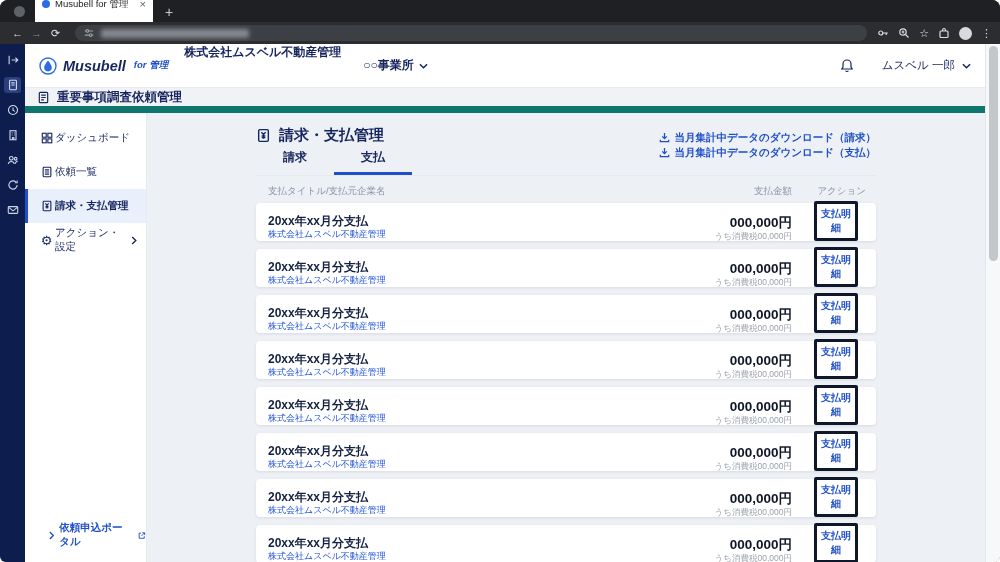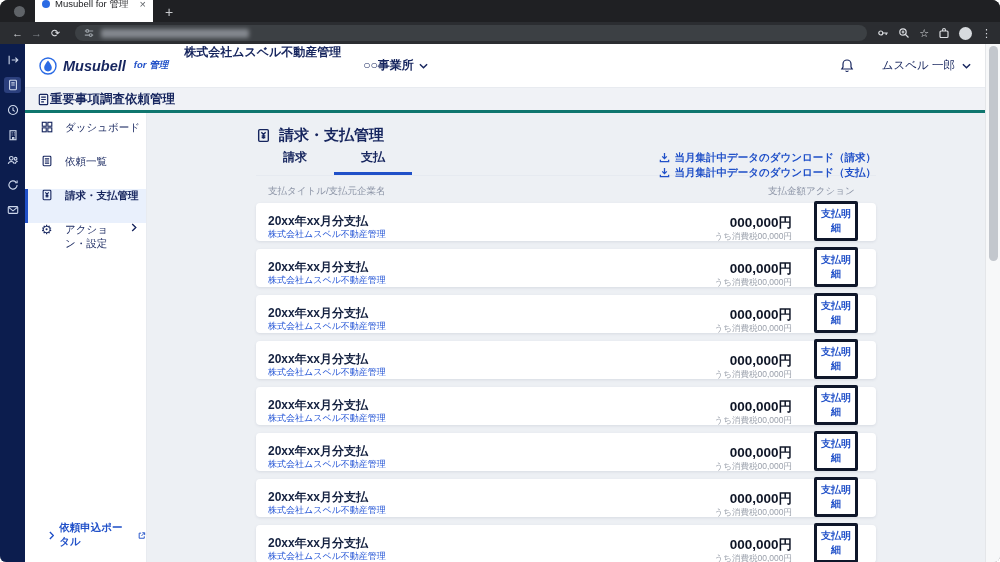--- a/index.html
+++ b/index.html
@@ -40,51 +40,51 @@
   .logo{display:flex;align-items:center;gap:6px}
   .brand{font-size:14.5px;font-weight:bold;font-style:italic;color:#16255e}
   .brand-suffix{font-size:9.5px;color:#2050c8;font-weight:bold;font-style:italic;margin-left:2px}
   .company{font-size:12px;font-weight:bold;color:#16255e;margin-left:16px}
   .office{font-size:12px;font-weight:bold;color:#16255e;margin-left:22px;display:flex;
     align-items:center;gap:5px}
   .header-right{margin-left:auto;display:flex;align-items:center;gap:28px}
   .user{font-size:11.5px;color:#16255e;display:flex;align-items:center;gap:7px}
 
   .titlebar{height:25px;background:#f0f2f6;display:flex;align-items:center;padding:0 12px;
-    border-bottom:3px solid #0f766e;flex:none;color:#16255e}
+    border-bottom:7px solid #0f766e;gap:7px;flex:none;color:#16255e}
   .titlebar-label{font-size:12.5px;font-weight:bold;color:#16255e}
 
   .body{flex:1;display:flex;min-height:0}
   .sidebar{width:122px;background:#fff;border-right:1px solid #e8ebf0;display:flex;
     flex-direction:column;padding-top:8px;position:relative;flex:none}
-  .side-item{height:34px;display:flex;padding-left:15px;gap:12px;
+  .side-item{height:34px;display:flex;align-items:center;padding-left:15px;gap:2px;
     font-size:10.5px;color:#16255e;font-weight:500;cursor:default;color:#16255e}
   .side-item.selected{background:#e9f0fc;border-left:3px solid #2050c8;padding-left:12px;font-weight:bold}
   .side-ic{width:13px;display:flex;justify-content:center;color:#16255e;flex:none}
   .gear-glyph{font-size:13px;line-height:1}
   .side-chevron{margin-left:auto;margin-right:9px;color:#16255e;display:flex}
   .portal{position:absolute;bottom:13px;left:24px;display:flex;align-items:center;gap:5px;
     color:#2050c8;font-size:10.5px;font-weight:bold}
 
   .content{flex:1;padding-top:13px;min-width:0}
   .container{width:620px;margin:0 auto;position:relative}
   .main-title{display:flex;align-items:center;gap:8px;font-size:15px;font-weight:bold;color:#16255e}
   .tabs{display:flex;border-bottom:1px solid #e6eaf0}
   .tab-item{width:78px;text-align:center;font-size:12px;color:#16255e;padding:4px 0 6px;
     font-weight:bold;border-bottom:3px solid transparent;cursor:default}
   .tab-item.active{border-bottom-color:#2050c8}
-  .downloads{position:absolute;top:24px;right:0}
+  .downloads{position:absolute;top:4px;right:0}
   .dl-link{display:flex;justify-content:flex-end;align-items:center;gap:5px;color:#2050c8;
     font-size:10.5px;font-weight:bold;line-height:15px;cursor:default}
 
   .thead{display:flex;align-items:center;margin-top:9px;padding:0 10px 5px 12px;
     font-size:9.5px;color:#8c94a6}
   .th-title{flex:1}
   .th-amount{width:120px;text-align:right}
-  .th-action{width:60px;text-align:left;}
+  .th-action{width:60px;text-align:right;margin-left:14px}
 
   .card{height:38px;background:#fff;border-radius:4px;box-shadow:0 1px 3px rgba(25,39,80,.10);
     display:flex;align-items:flex-end;padding:0 10px 0 12px;margin-bottom:8px}
   .card-left{flex:1;min-width:0}
   .row-title{font-size:12px;font-weight:bold;color:#13203f;line-height:1.25}
   .row-company{font-size:9px;color:#2455d6;display:block;line-height:1.3;text-decoration:none}
   .card-amount{width:120px;text-align:right}
   .amount{font-size:13.5px;font-weight:bold;color:#0e1526;line-height:1.15}
   .tax{font-size:8.5px;color:#9aa0ab;line-height:1.2}
   .card-action{width:60px;margin-left:14px;text-align:center}

